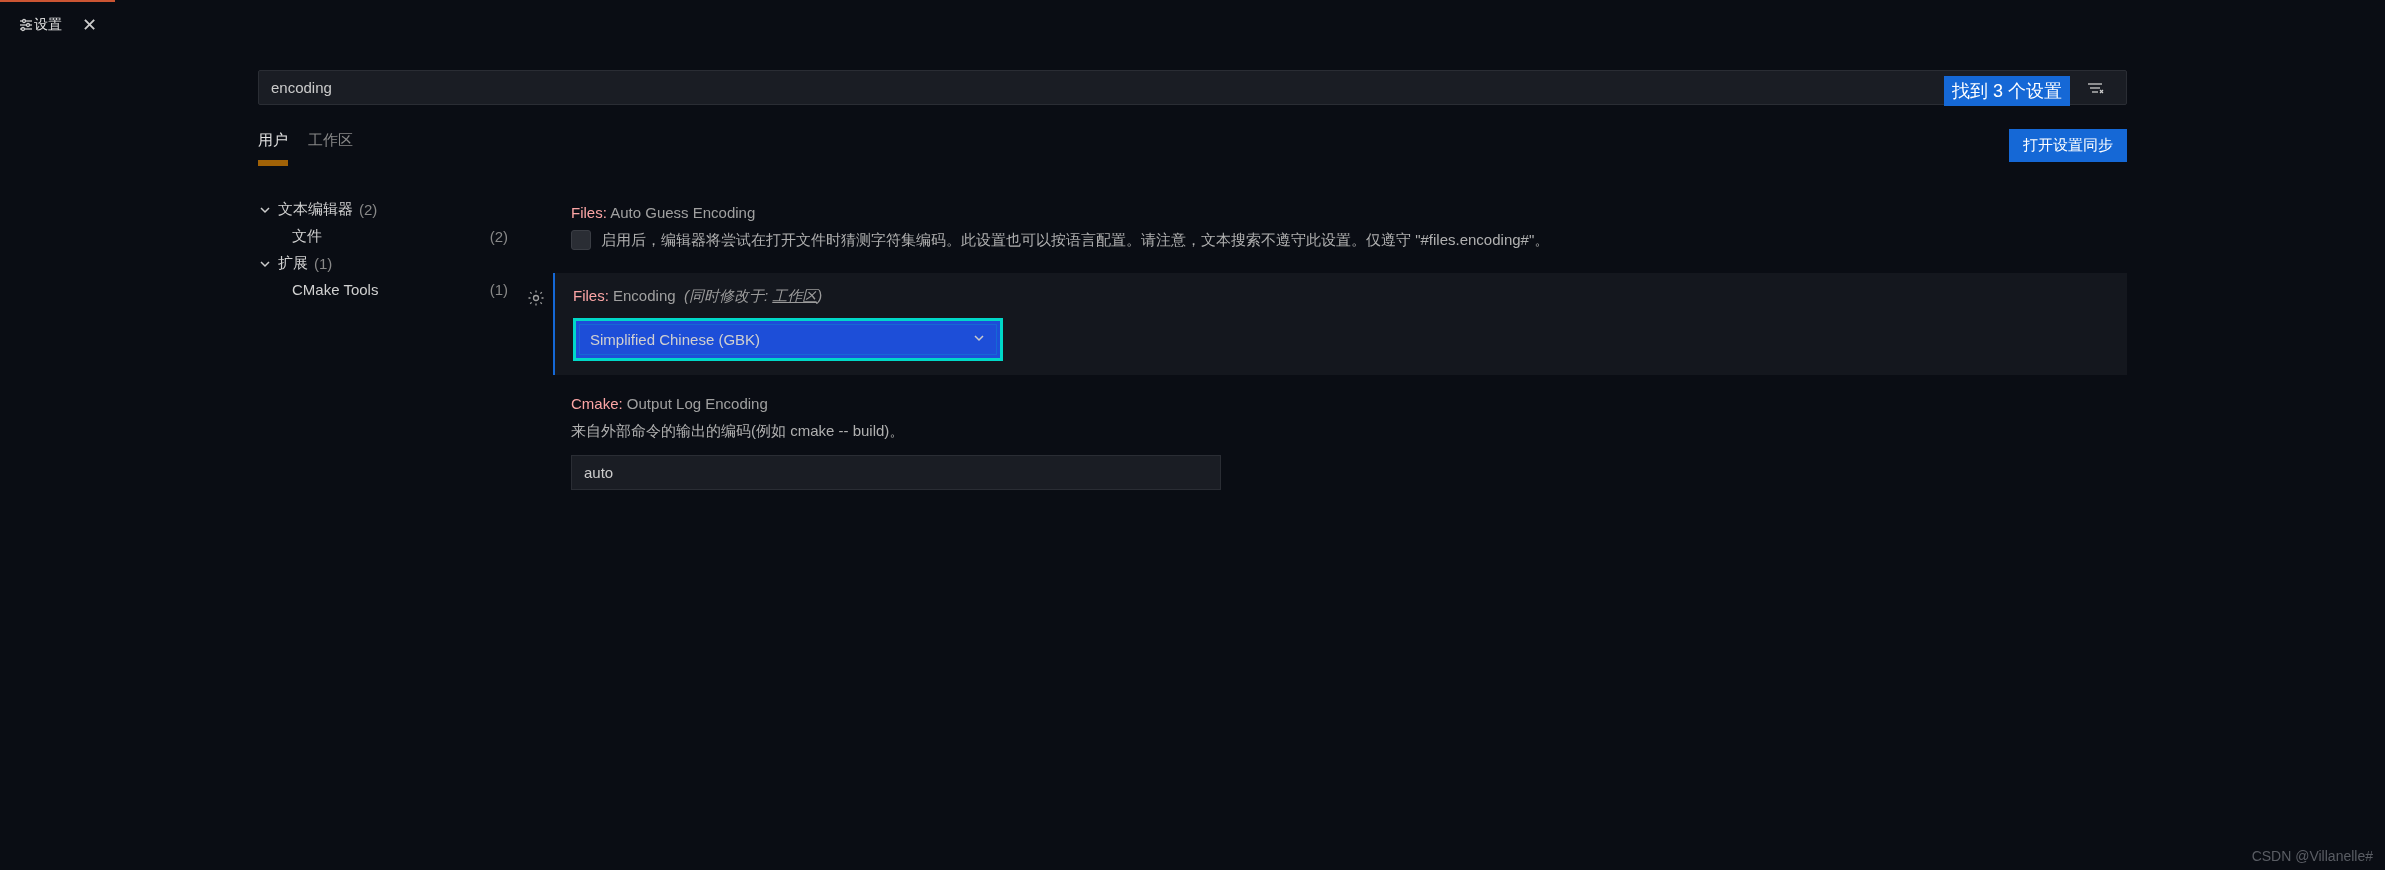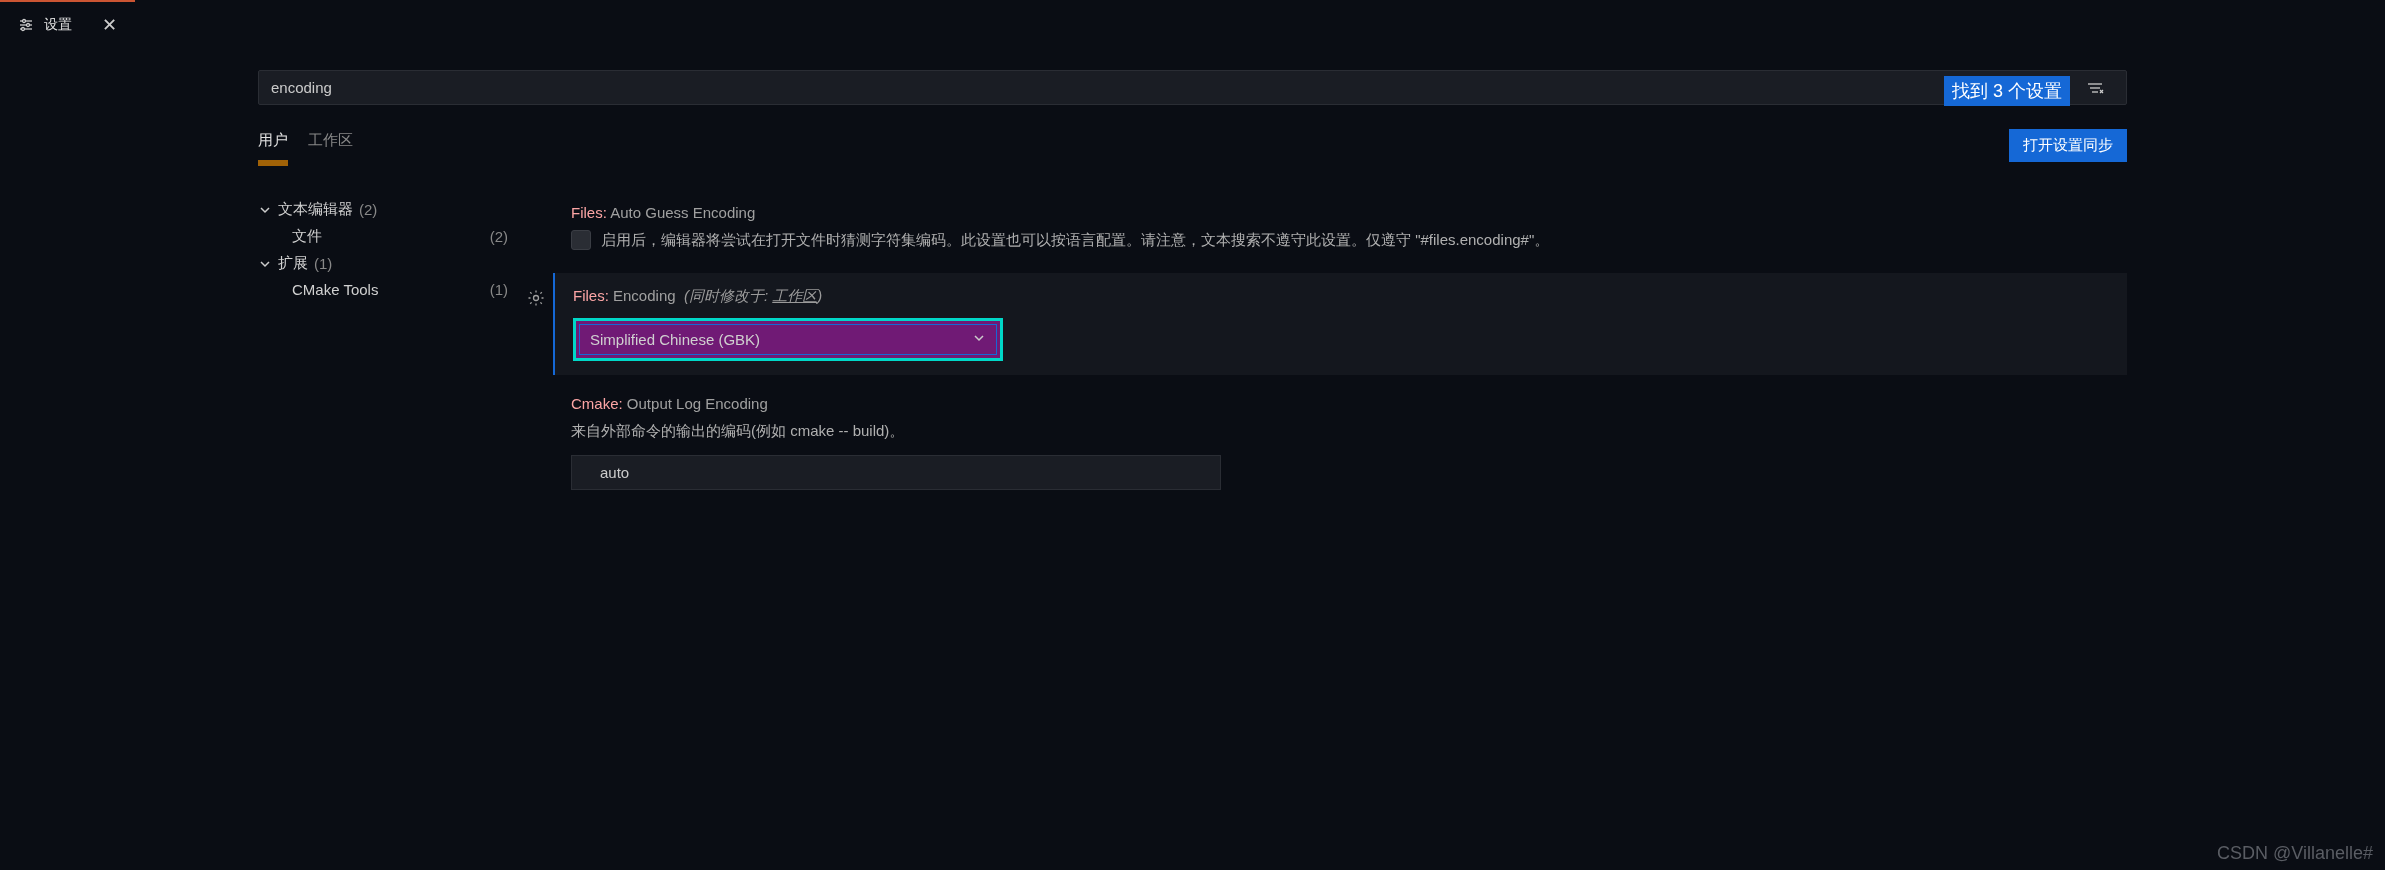--- a/index.html
+++ b/index.html
@@ -14,21 +14,20 @@
       position: relative;
     }
     .tab-bar {
       height: 48px;
       display: flex;
       background: #0a0d14;
     }
     .tab {
       display: flex;
       align-items: center;
-      gap: 10px;
       padding: 0 18px;
       background: #0a0d14;
       border-top: 2px solid #cc5533;
       color: #e0e0e0;
       height: 48px;
     }
     .tab-icon {
       display: inline-flex;
       width: 16px;
       height: 16px;
@@ -186,55 +185,55 @@
       height: 20px;
       background: #2a2d34;
       border: 1px solid #3a3d44;
       border-radius: 3px;
       margin-top: 3px;
       flex-shrink: 0;
     }
     .select-box {
       margin-top: 12px;
       width: 430px;
-      background: #701a75;
+      background: #1d4ed8;
       border: 3px solid #00d8c8;
       padding: 3px;
     }
     .select-inner {
       border: 1px solid #1568d6;
       padding: 6px 10px;
       display: flex;
       align-items: center;
       justify-content: space-between;
       color: #d0d0d0;
       font-size: 15px;
     }
     .text-input {
       margin-top: 12px;
       width: 650px;
       background: #1a1d24;
       border: 1px solid #2a2d34;
-      padding: 8px 28px;
+      padding: 8px 12px;
       color: #cccccc;
       font-size: 15px;
       outline: none;
     }
     .gear-indicator {
       position: absolute;
       left: -28px;
       top: 16px;
       color: #a0a0a0;
     }
     .watermark {
       position: absolute;
       right: 12px;
       bottom: 6px;
       color: #5a5d64;
-      font-size: 18px;
+      font-size: 14px;
     }
   </style>
 </head>
 <body>
 
 <div class="tab-bar">
   <div class="tab">
     <span class="tab-icon">
       <svg width="16" height="16" viewBox="0 0 16 16" fill="none" stroke="#cccccc" stroke-width="1.3">
         <line x1="2" y1="4" x2="14" y2="4"></line>

